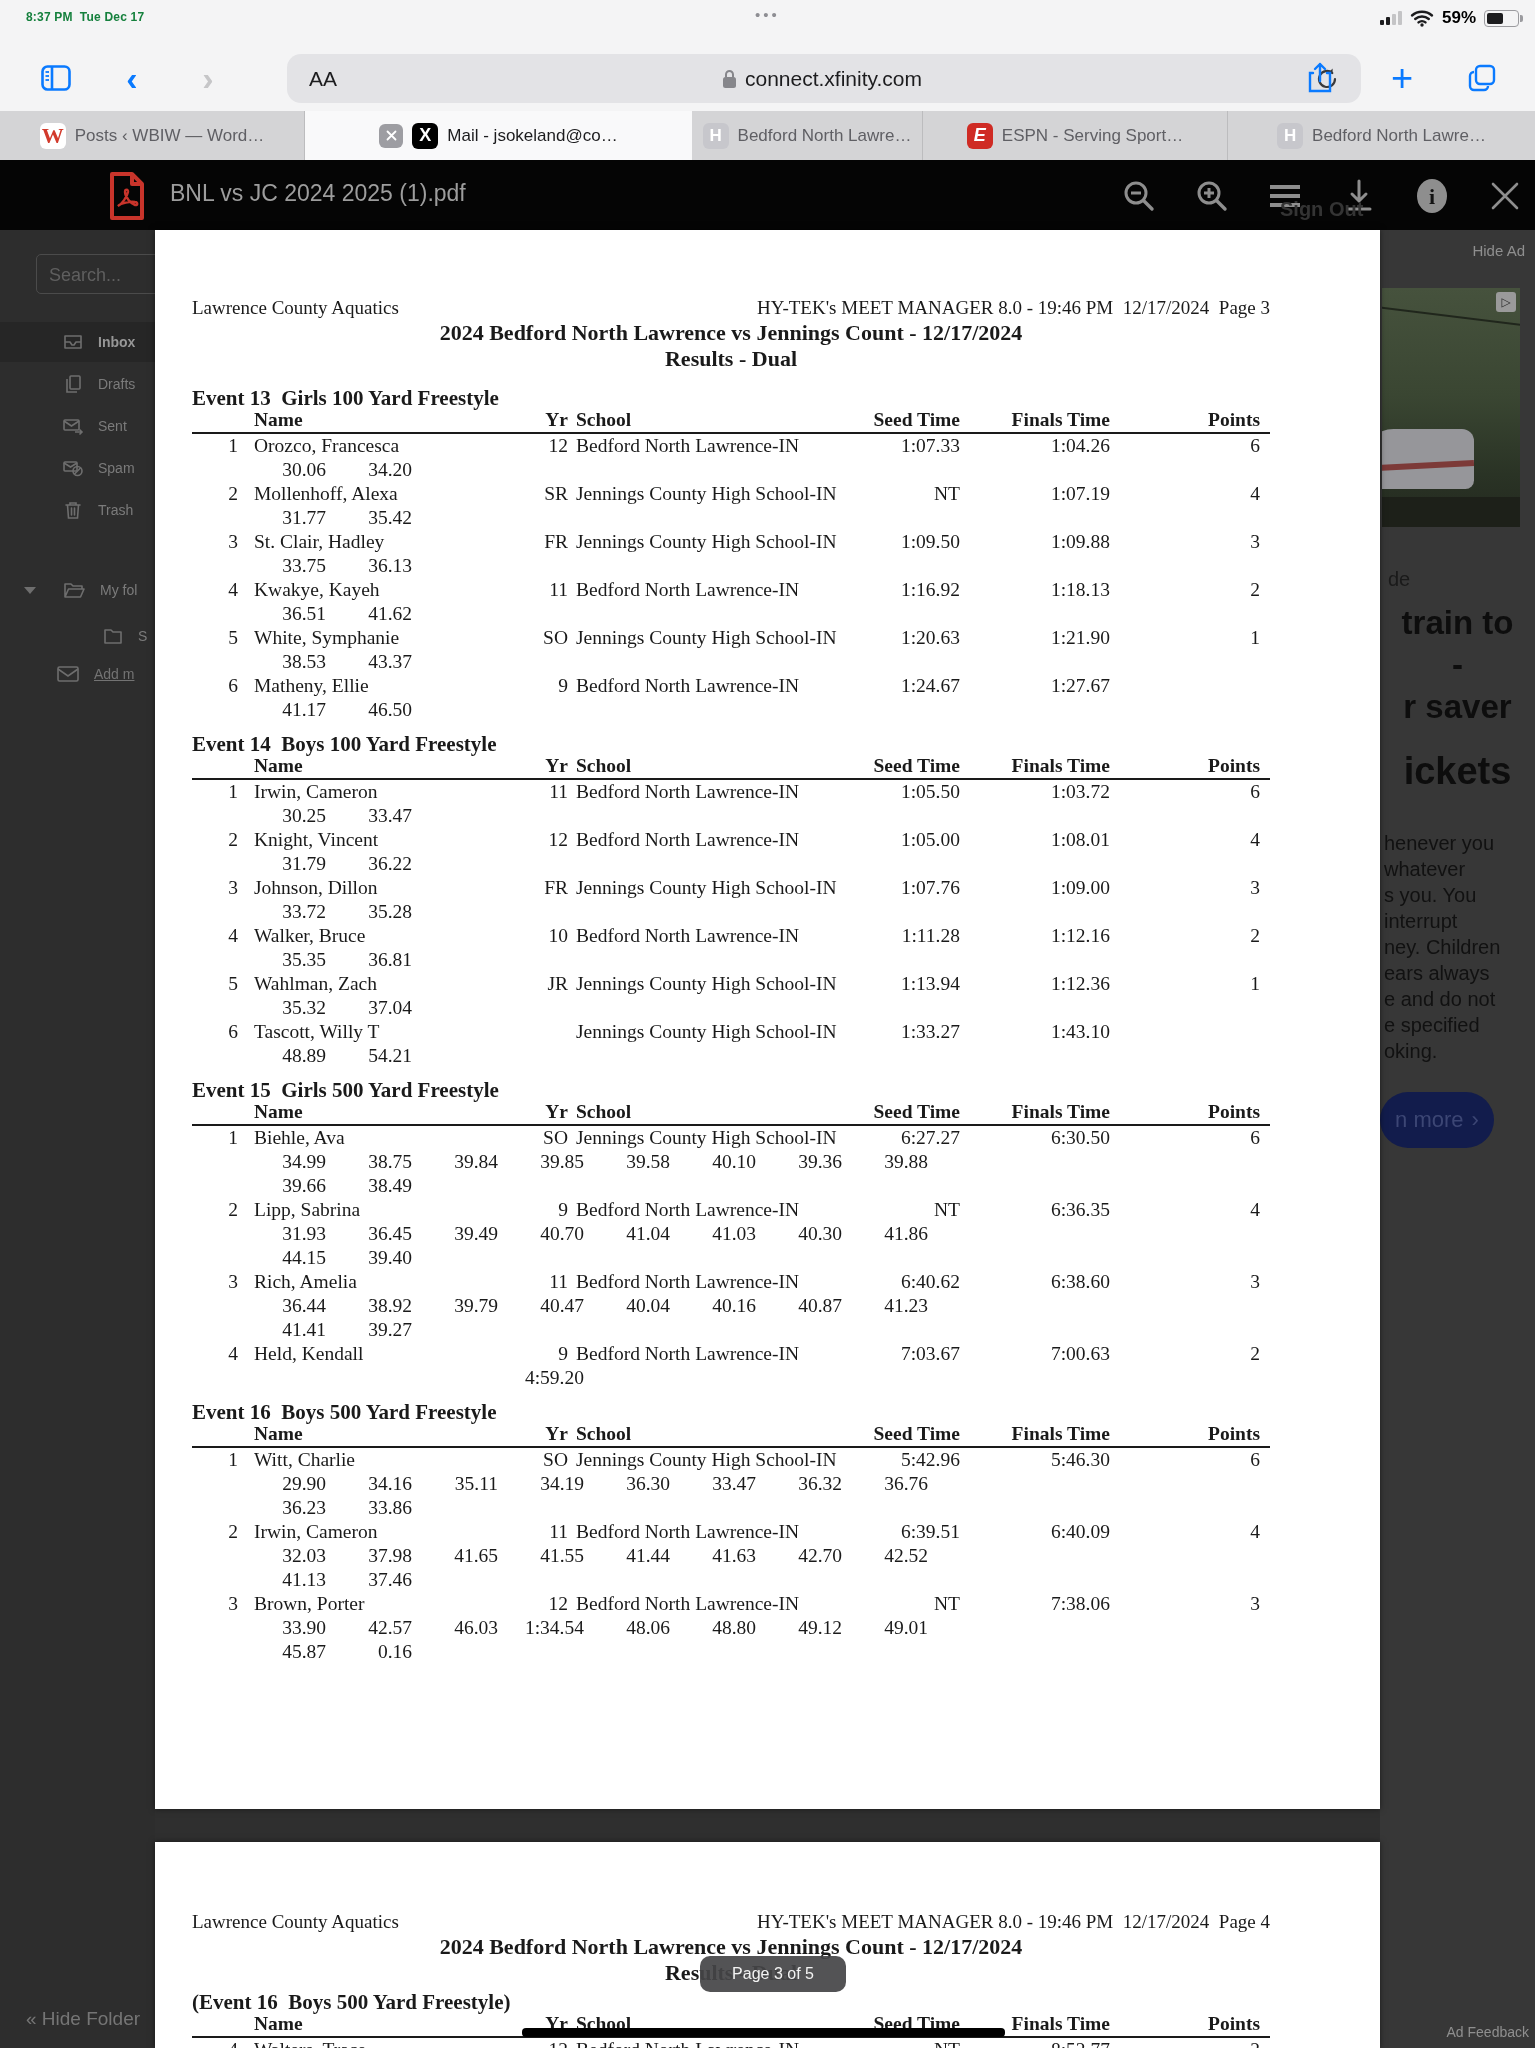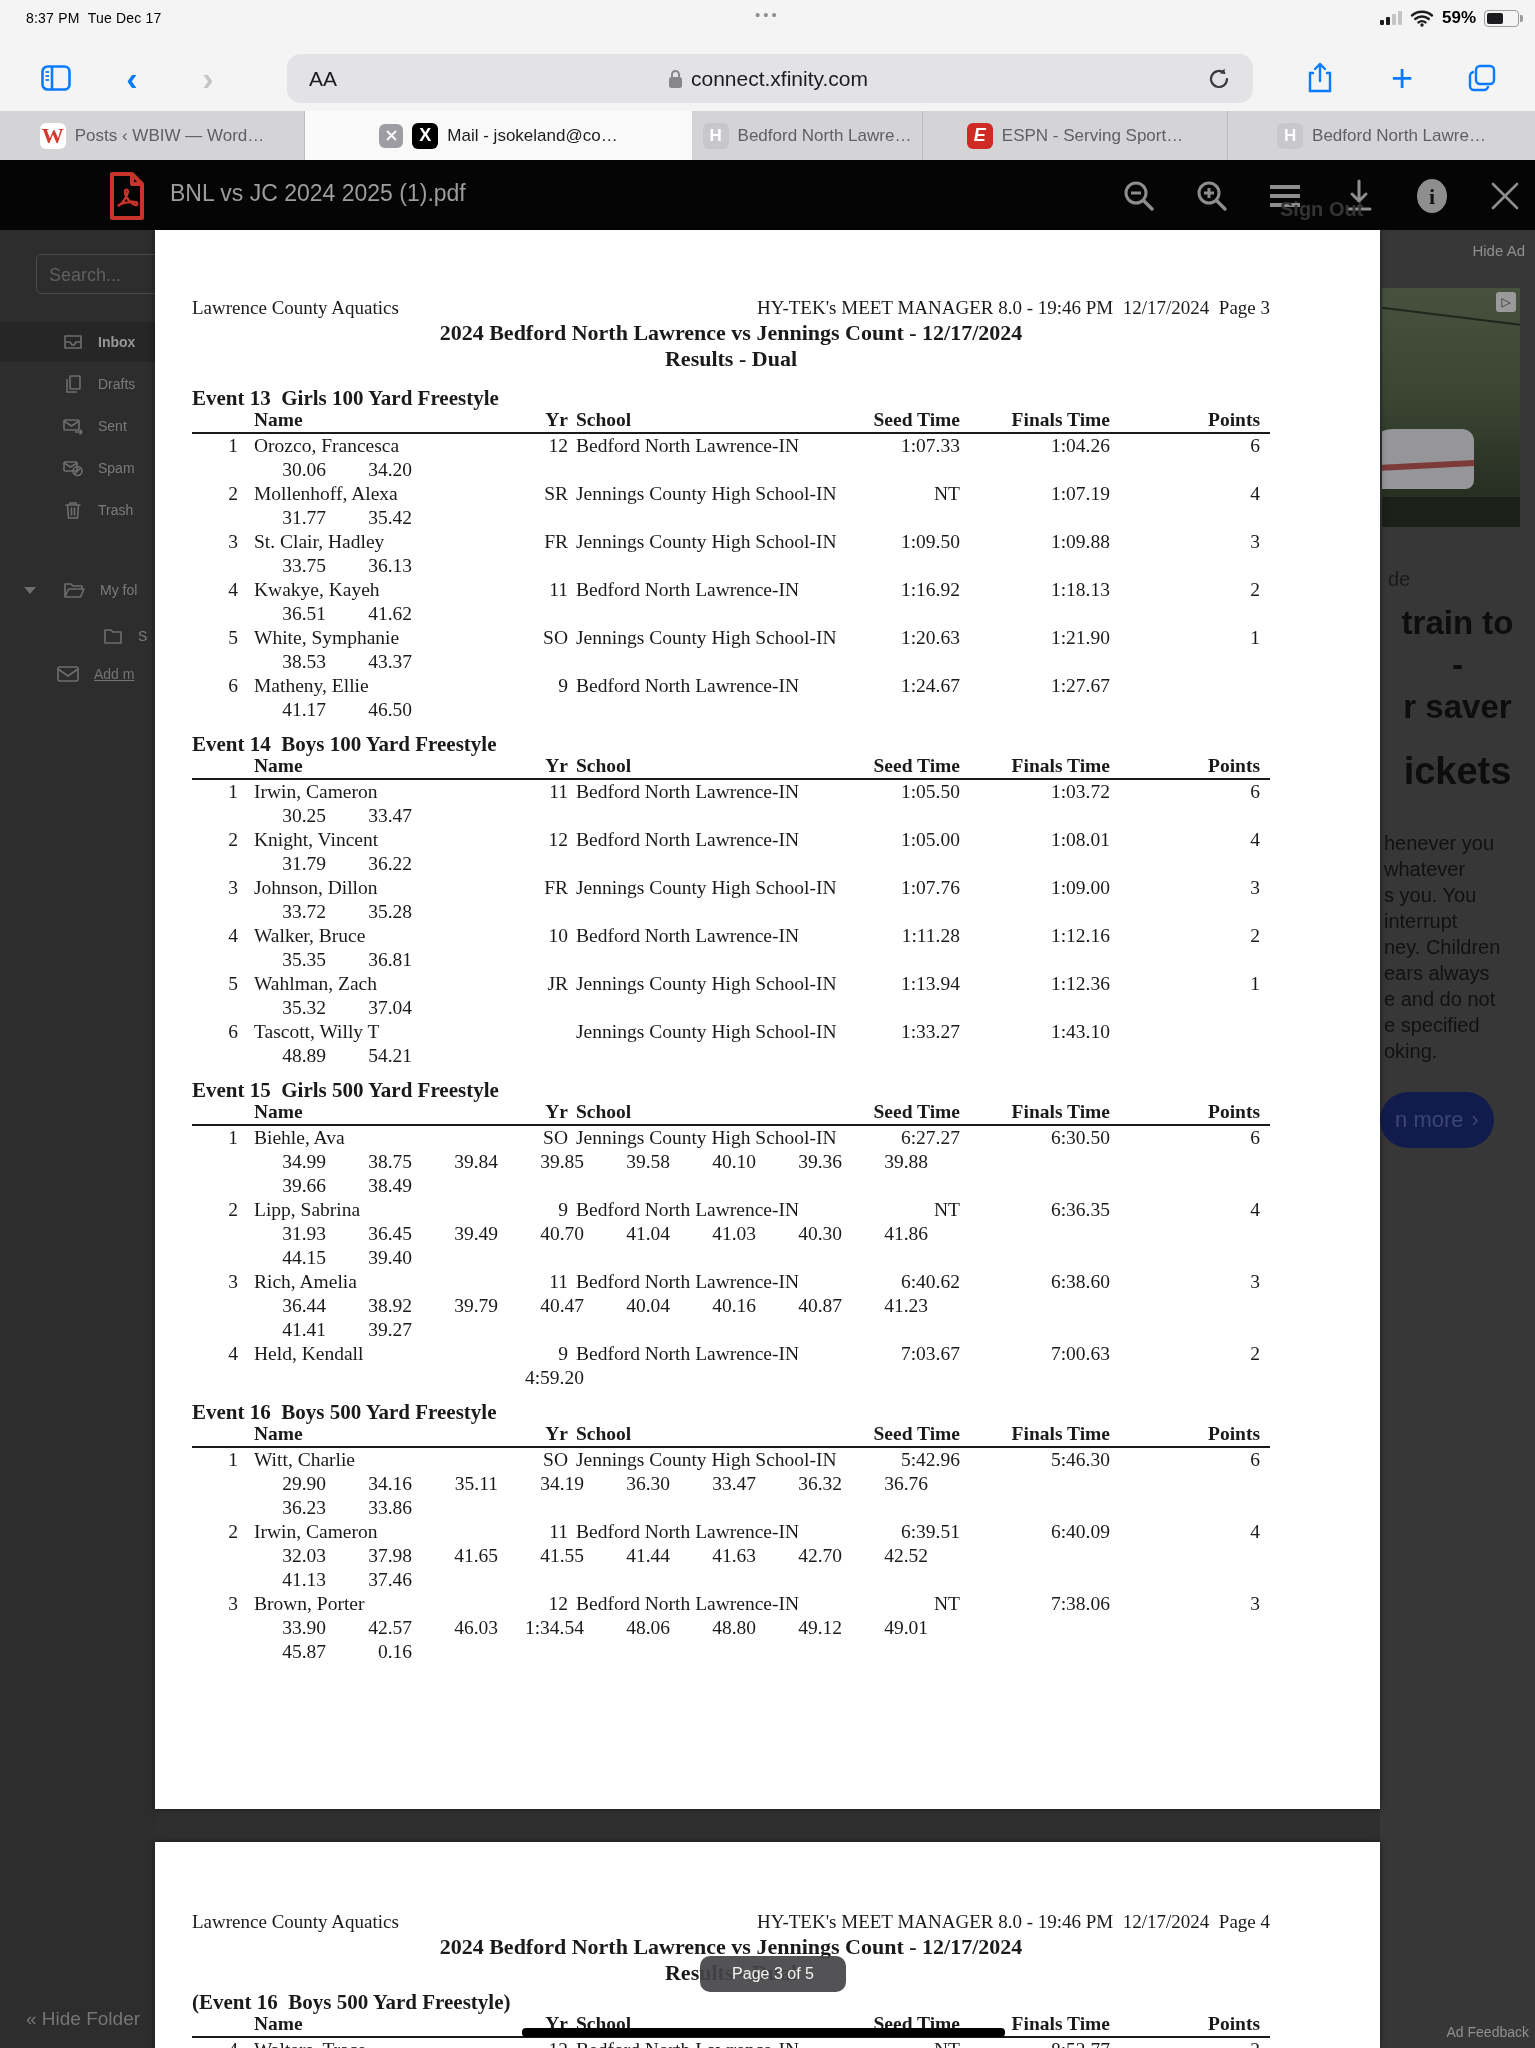--- a/index.html
+++ b/index.html
@@ -1,32 +1,32 @@
 <!DOCTYPE html>
 <html><head>
 <meta charset="utf-8">
 <style>
   html,body{margin:0;padding:0;background:#000;}
   .screen{position:relative;width:1535px;height:2048px;overflow:hidden;background:#2f2f2f;font-family:"Liberation Sans",sans-serif;}
   
   .status-bar{position:absolute;left:0;top:0;width:1535px;height:46px;background:#f4f4f5;}
-  .sb-left{position:absolute;left:26px;top:10px;font-size:14px;font-weight:400;color:#000000;letter-spacing:.2px;}
+  .sb-left{position:absolute;left:26px;top:10px;font-size:12px;font-weight:700;color:#15803d;letter-spacing:.2px;}
   .sb-dots{position:absolute;left:0;right:0;top:6px;text-align:center;color:#8e8e93;font-size:15px;letter-spacing:3px;}
   .sb-right{position:absolute;right:16px;top:8px;display:flex;align-items:center;gap:8px;}
   .sb-batt-label{font-size:17px;font-weight:600;color:#000;}
   .bars{display:flex;align-items:flex-end;gap:2px;height:14px;}
   .bars i{display:block;width:4px;border-radius:1px;background:#1c1c1e;}
   .bars i.dim{background:#c4c4c6;}
   .battery{position:relative;width:33px;height:15px;border:1.5px solid #9b9b9f;border-radius:4px;}
   .battery .fill{position:absolute;left:2px;top:2px;bottom:2px;width:16px;background:#1c1c1e;border-radius:2px;}
   .battery .nub{position:absolute;right:-5px;top:4px;width:3px;height:7px;background:#9b9b9f;border-radius:0 2px 2px 0;}
   
   .nav-bar{position:absolute;left:0;top:46px;width:1535px;height:65px;background:#f4f4f5;}
   .nav-ic{position:absolute;top:12px;width:40px;height:40px;display:flex;align-items:center;justify-content:center;cursor:default;}
-  .url-pill{position:absolute;left:287px;top:8px;width:966px;height:49px;background:#e3e3e6;border-radius:14px;display:flex;align-items:center;}
+  .url-pill{position:absolute;left:287px;top:8px;width:1074px;height:49px;background:#e3e3e6;border-radius:14px;display:flex;align-items:center;}
   .aa{position:absolute;left:22px;font-size:21px;color:#1c1c1e;}
   .url-center{position:absolute;left:0;right:4px;display:flex;justify-content:center;align-items:center;gap:8px;font-size:21px;color:#1c1c1e;}
   .refresh{position:absolute;right:14px;top:5px;}
   .chev{font-size:34px;font-weight:600;}
   
   .tab-bar{position:absolute;left:0;top:111px;width:1535px;height:49px;display:flex;background:#d4d4d6;}
   .tab{position:relative;height:49px;display:flex;align-items:center;justify-content:center;gap:9px;background:#d4d4d6;border-right:1px solid #bcbcbe;box-sizing:border-box;font-size:17px;color:#5f5f64;overflow:hidden;white-space:nowrap;}
   .tab.active{background:#f9f9fa;color:#1c1c1e;border-right:none;}
   .tab-close{width:24px;height:24px;border-radius:6px;background:#9d9da2;display:flex;align-items:center;justify-content:center;flex:0 0 auto;}
   .badge-ic{width:26px;height:26px;border-radius:6px;display:flex;align-items:center;justify-content:center;font-weight:700;flex:0 0 auto;}

